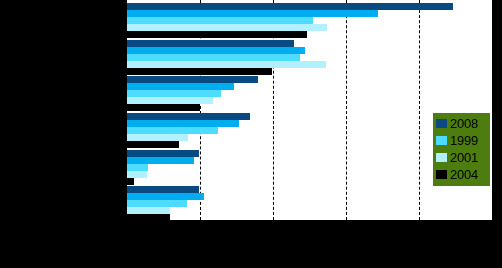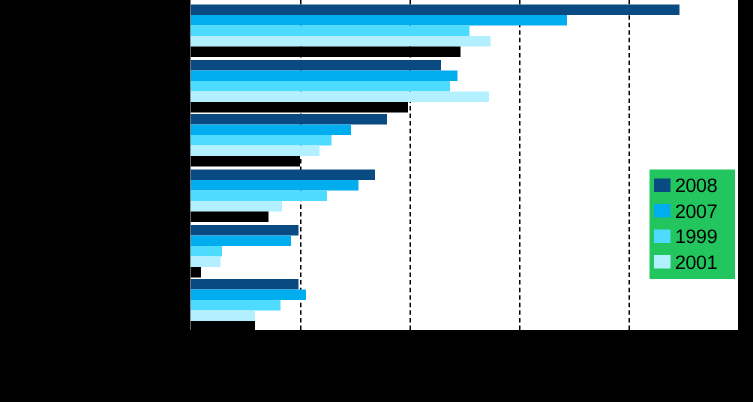--- a/index.html
+++ b/index.html
@@ -51,21 +51,21 @@
     left: 0;
     height: 7px;
   }
 
   
   #legend {
     position: absolute;
     left: 433px;
     top: 113px;
     width: 57px;
-    background: #22c55e;
+    background: #4d7c0f;
     padding: 2px 2px 3px 3px;
     box-sizing: border-box;
   }
   .legend-row {
     display: flex;
     align-items: center;
     height: 17px;
   }
   .legend-swatch {
     width: 11px;
@@ -138,26 +138,26 @@
         </div>
       </div>
   </div>
 
   <div id="legend">
       <div class="legend-row">
         <span class="legend-swatch" style="background: rgb(10, 74, 130);"></span>
         <span class="legend-label">2008</span>
       </div>
       <div class="legend-row">
-        <span class="legend-swatch" style="background: rgb(0, 174, 239);"></span>
-        <span class="legend-label">2007</span>
-      </div>
-      <div class="legend-row">
         <span class="legend-swatch" style="background: rgb(77, 219, 255);"></span>
         <span class="legend-label">1999</span>
       </div>
       <div class="legend-row">
         <span class="legend-swatch" style="background: rgb(179, 240, 255);"></span>
         <span class="legend-label">2001</span>
       </div>
+      <div class="legend-row">
+        <span class="legend-swatch" style="background: rgb(0, 0, 0);"></span>
+        <span class="legend-label">2004</span>
+      </div>
     </div>
 
 </div>
 
 </body></html>

